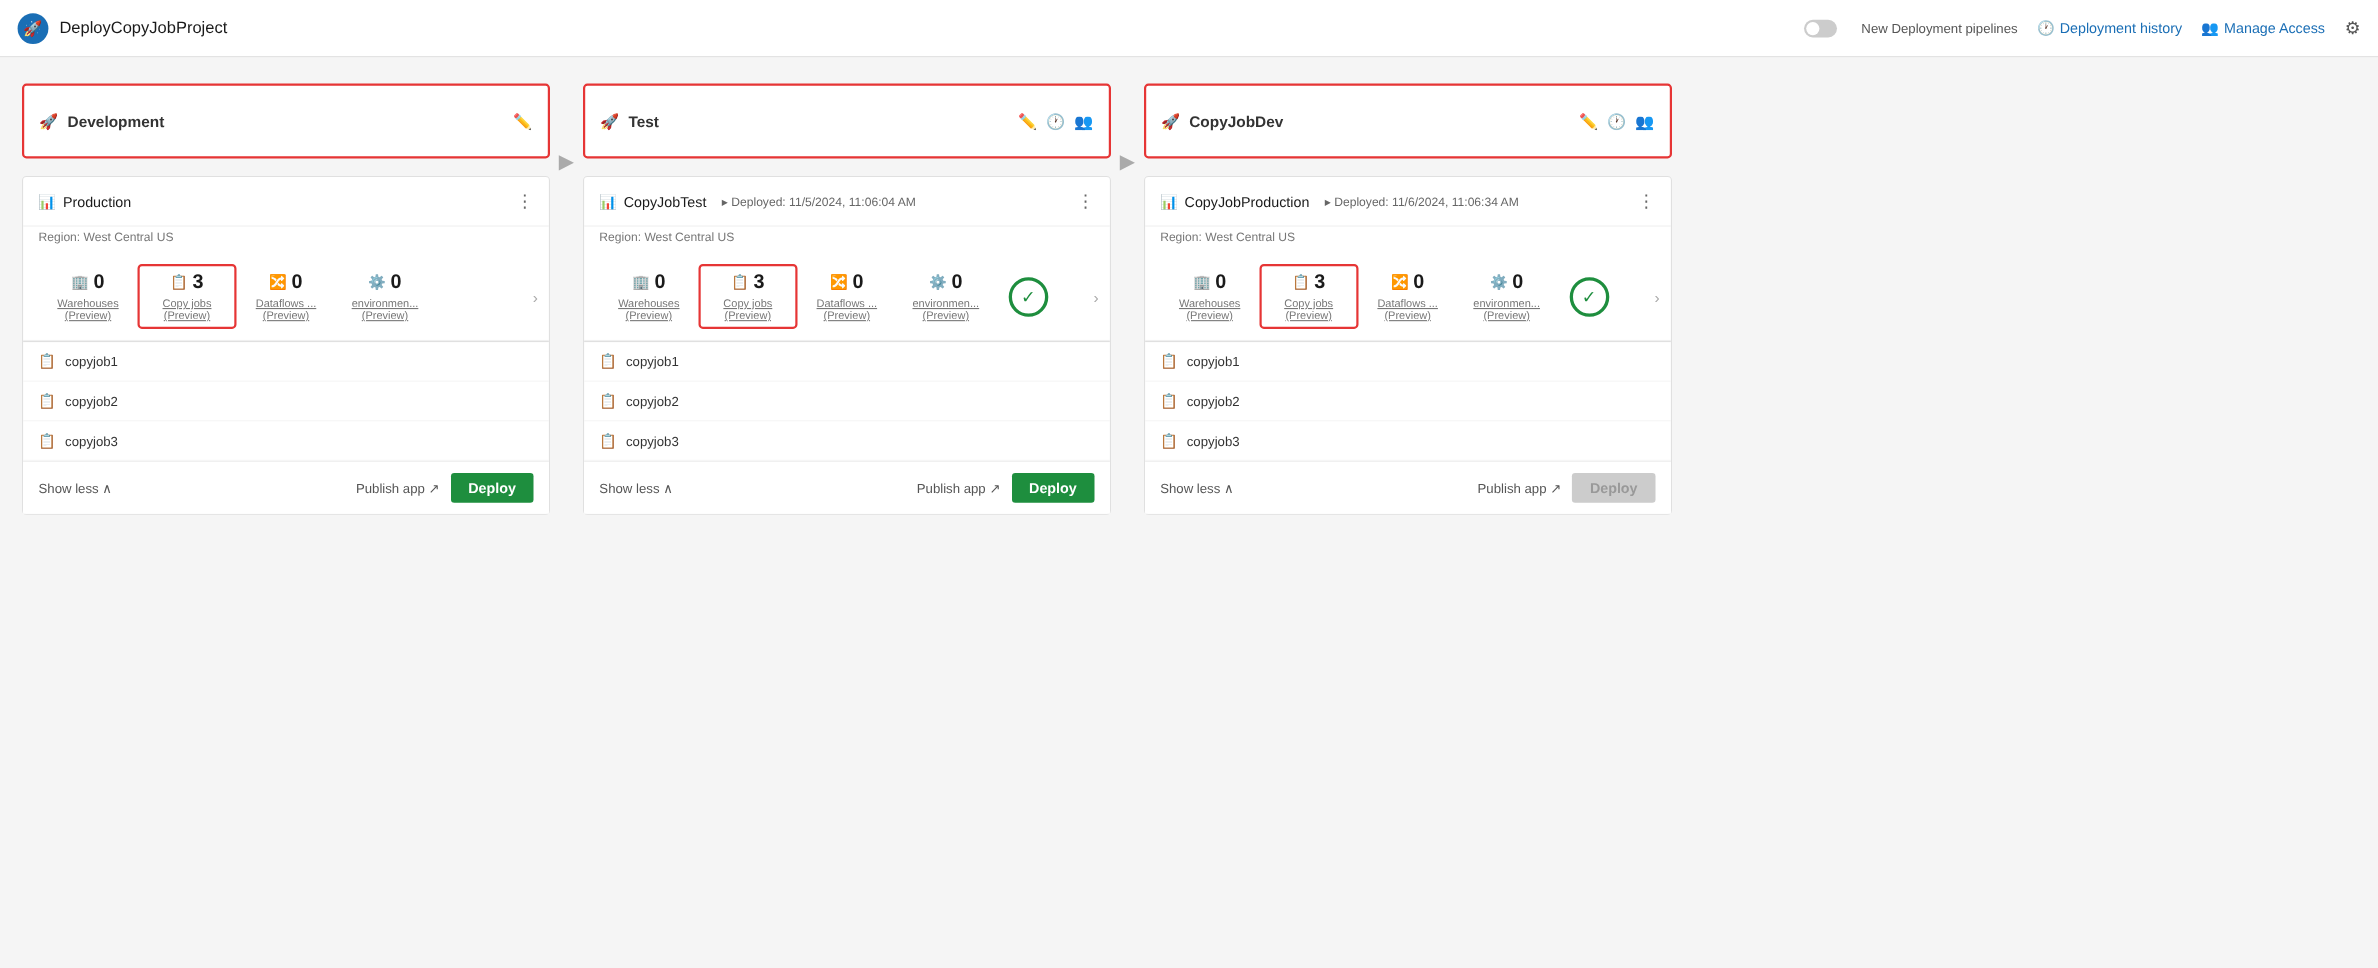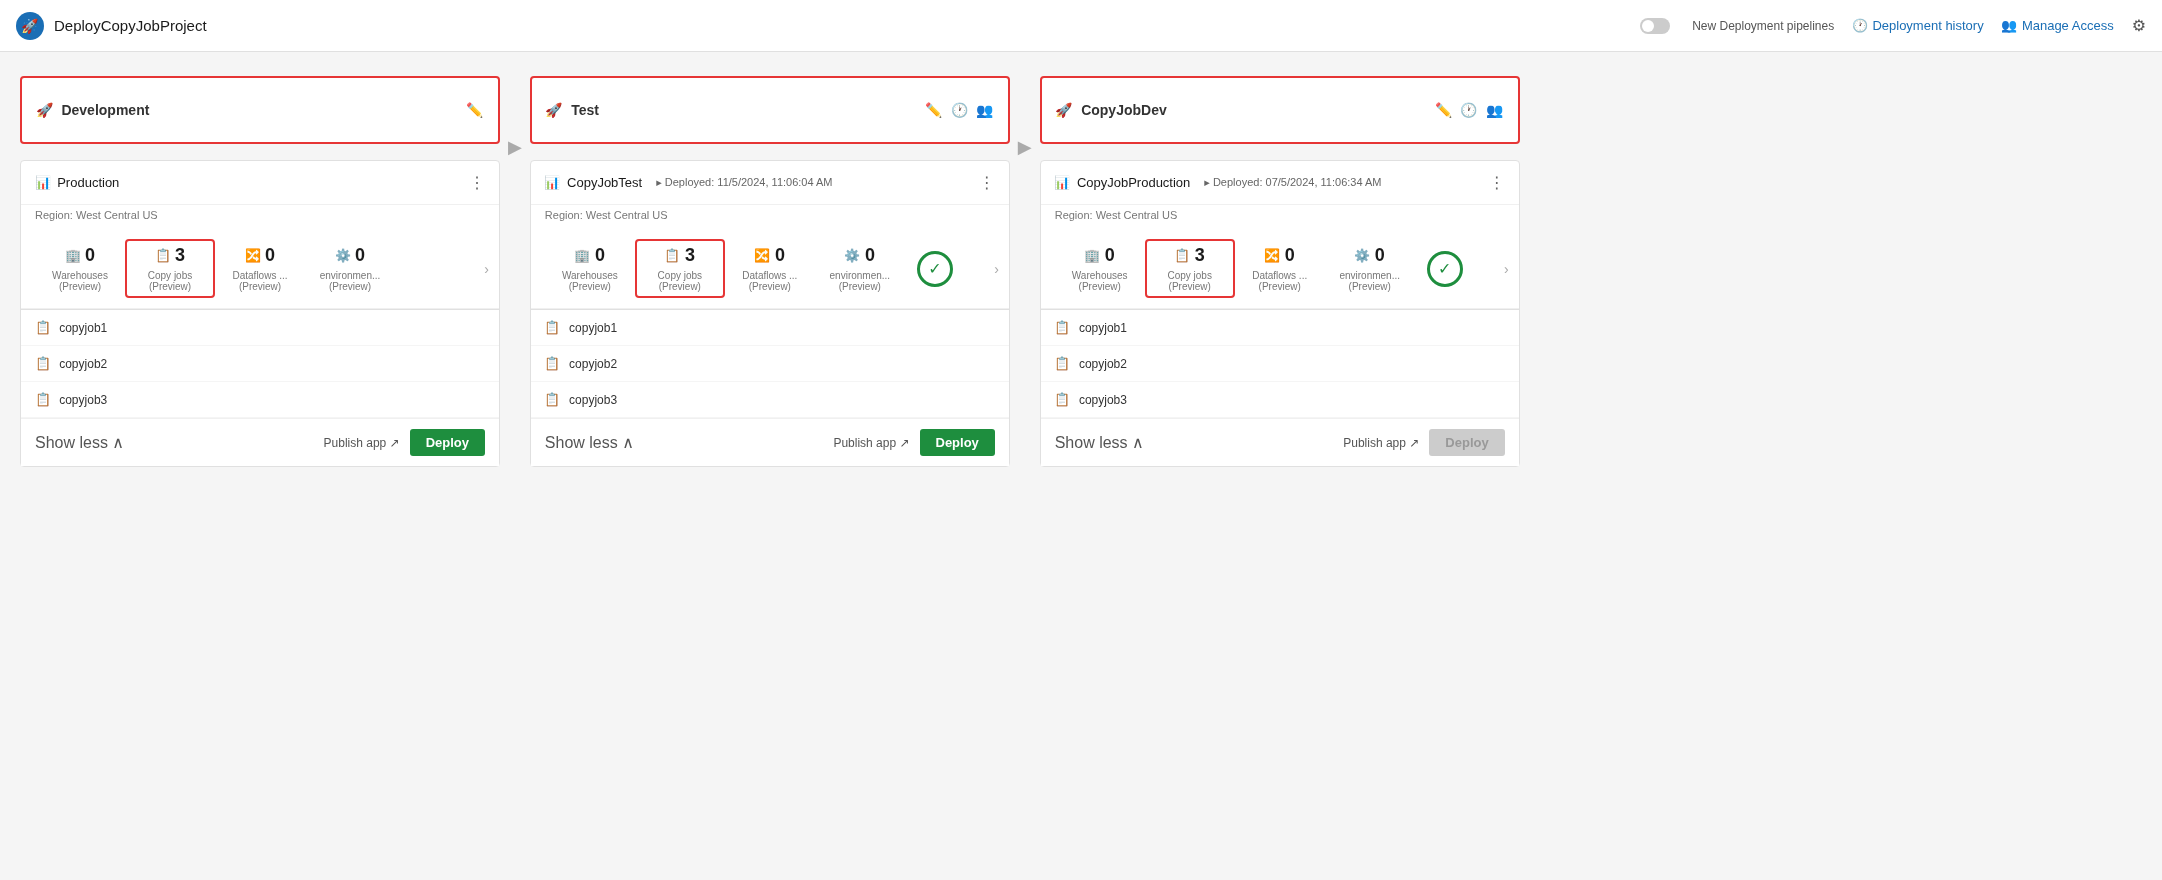--- a/index.html
+++ b/index.html
@@ -47,30 +47,30 @@
     .workspace-subtitle { font-size: 11px; color: #777; padding: 4px 14px 8px; }
     .deployed-info { font-size: 11px; color: #666; margin-left: 8px; }
     .menu-icon { color: #666; cursor: pointer; font-size: 16px; }
 
     .metrics-row { display: flex; align-items: center; padding: 10px 14px; gap: 0; border-bottom: 1px solid #f0f0f0; position: relative; }
     .metric-item { display: flex; flex-direction: column; align-items: center; min-width: 90px; gap: 4px; cursor: pointer; }
     .metric-item.highlighted { border: 2px solid #e63535; border-radius: 4px; padding: 4px 8px; }
     .metric-top { display: flex; align-items: center; gap: 4px; }
     .metric-icon { font-size: 13px; color: #555; }
     .metric-number { font-size: 18px; font-weight: 600; color: #1a1a1a; }
-    .metric-label { font-size: 10px; color: #777; text-align: center; }
+    .metric-label { font-size: 10px; color: #777; text-align: center; text-decoration: underline; }
     .metric-arrow { position: absolute; right: 10px; top: 50%; transform: translateY(-50%); color: #aaa; font-size: 14px; cursor: pointer; }
     .success-circle { width: 36px; height: 36px; border-radius: 50%; border: 3px solid #1e8e3e; display: flex; align-items: center; justify-content: center; color: #1e8e3e; font-size: 16px; margin: 0 12px; }
 
     .items-list { padding: 0; }
     .list-item { display: flex; align-items: center; gap: 8px; padding: 10px 14px; border-bottom: 1px solid #f5f5f5; font-size: 12px; color: #333; }
     .list-item-icon { font-size: 13px; color: #1a6eb5; }
 
     .card-footer { display: flex; align-items: center; justify-content: space-between; padding: 10px 14px; border-top: 1px solid #f0f0f0; background: #fff; }
-    .show-less-btn { font-size: 16px; color: #555; cursor: pointer; background: none; border: none; display: flex; align-items: center; gap: 4px; }
+    .show-less-btn { font-size: 12px; color: #555; cursor: pointer; background: none; border: none; display: flex; align-items: center; gap: 4px; }
     .footer-right { display: flex; align-items: center; gap: 10px; }
     .publish-btn { font-size: 12px; color: #555; cursor: pointer; background: none; border: none; display: flex; align-items: center; gap: 4px; }
     .deploy-btn { background: #1e8e3e; color: #fff; border: none; border-radius: 3px; padding: 6px 16px; font-size: 13px; cursor: pointer; font-weight: 700; }
     .deploy-btn:disabled, .deploy-btn.disabled { background: #ccc; color: #999; cursor: default; }
 
     .divider { height: 1px; background: #e0e0e0; margin: 0; }
   </style>
 </head>
 <body>
 
@@ -274,21 +274,21 @@
             <span title="Edit">✏️</span>
             <span title="History">🕐</span>
             <span title="Users">👥</span>
           </div>
         </div>
         <div class="workspace-card">
           <div class="workspace-card-header">
             <div class="workspace-card-title">
               <span>📊</span>
               <span>CopyJobProduction</span>
-              <span class="deployed-info">▸ Deployed: 07/5/2024, 11:06:34 AM</span>
+              <span class="deployed-info">▸ Deployed: 11/6/2024, 11:06:34 AM</span>
             </div>
             <span class="menu-icon">⋮</span>
           </div>
           <div class="workspace-subtitle">Region: West Central US</div>
           <div class="metrics-row">
             <div class="metric-item">
       <div class="metric-top">
         <span class="metric-icon">🏢</span>
         <span class="metric-number">0</span>
       </div>

